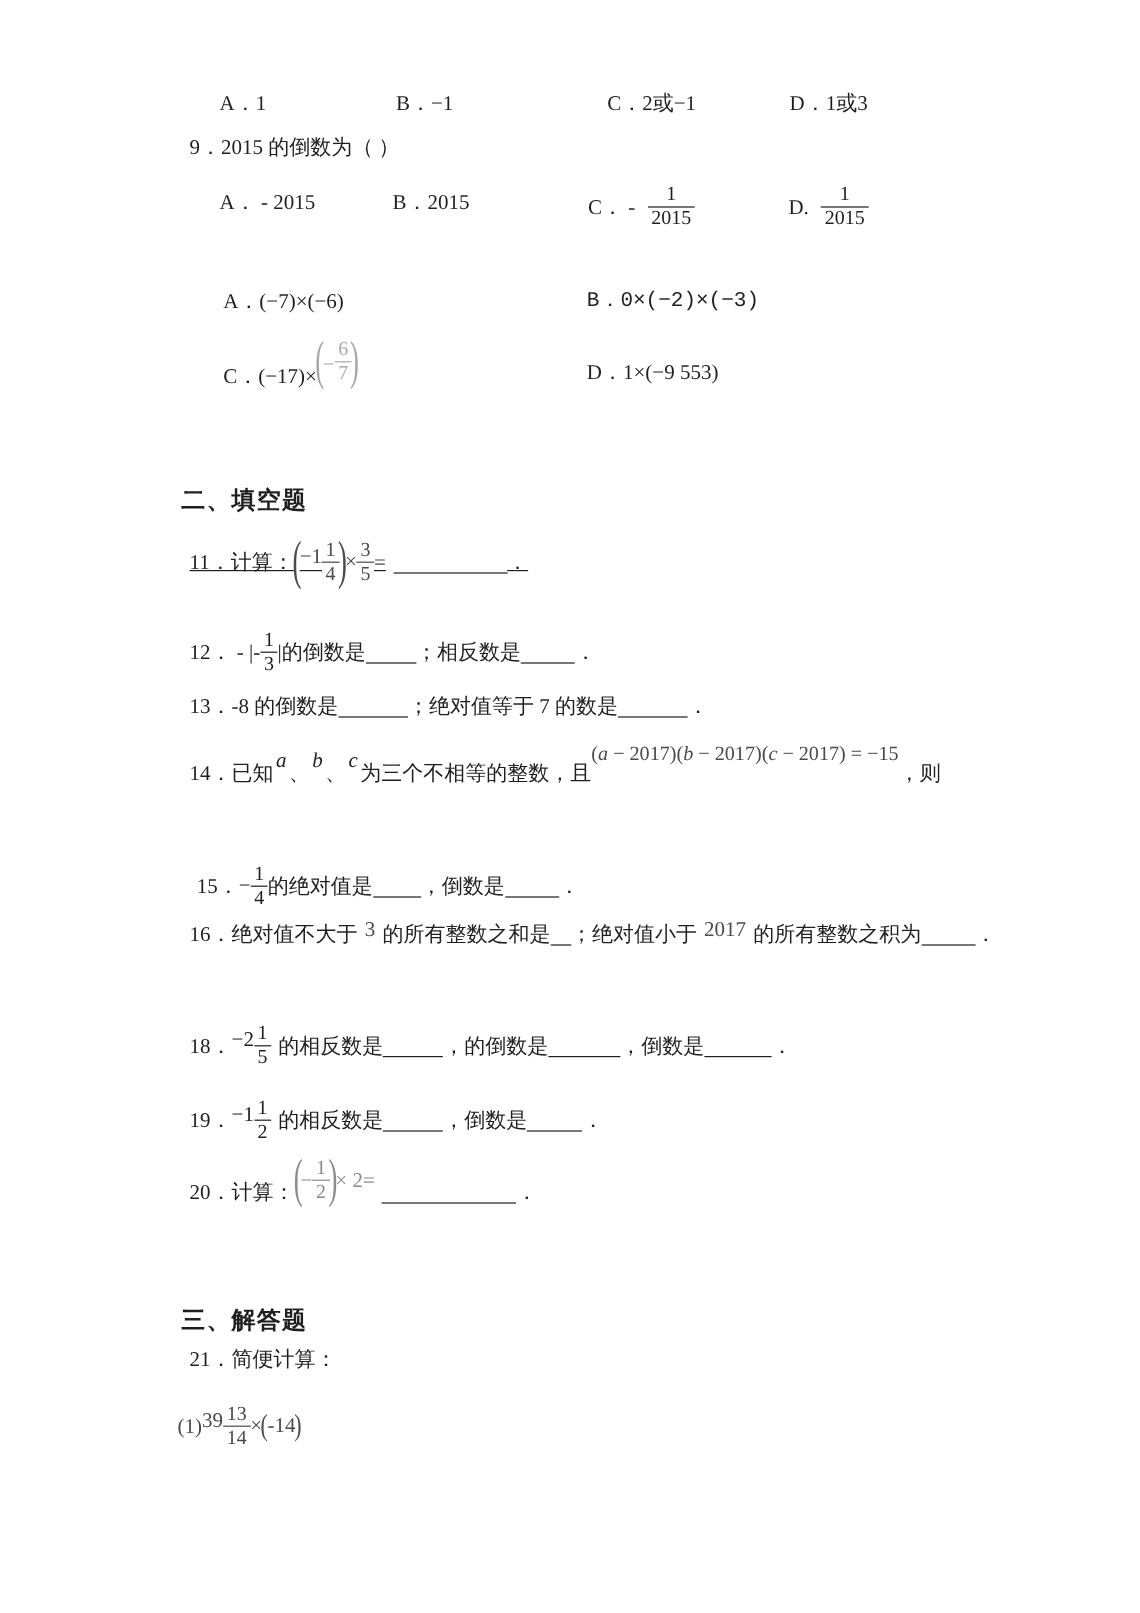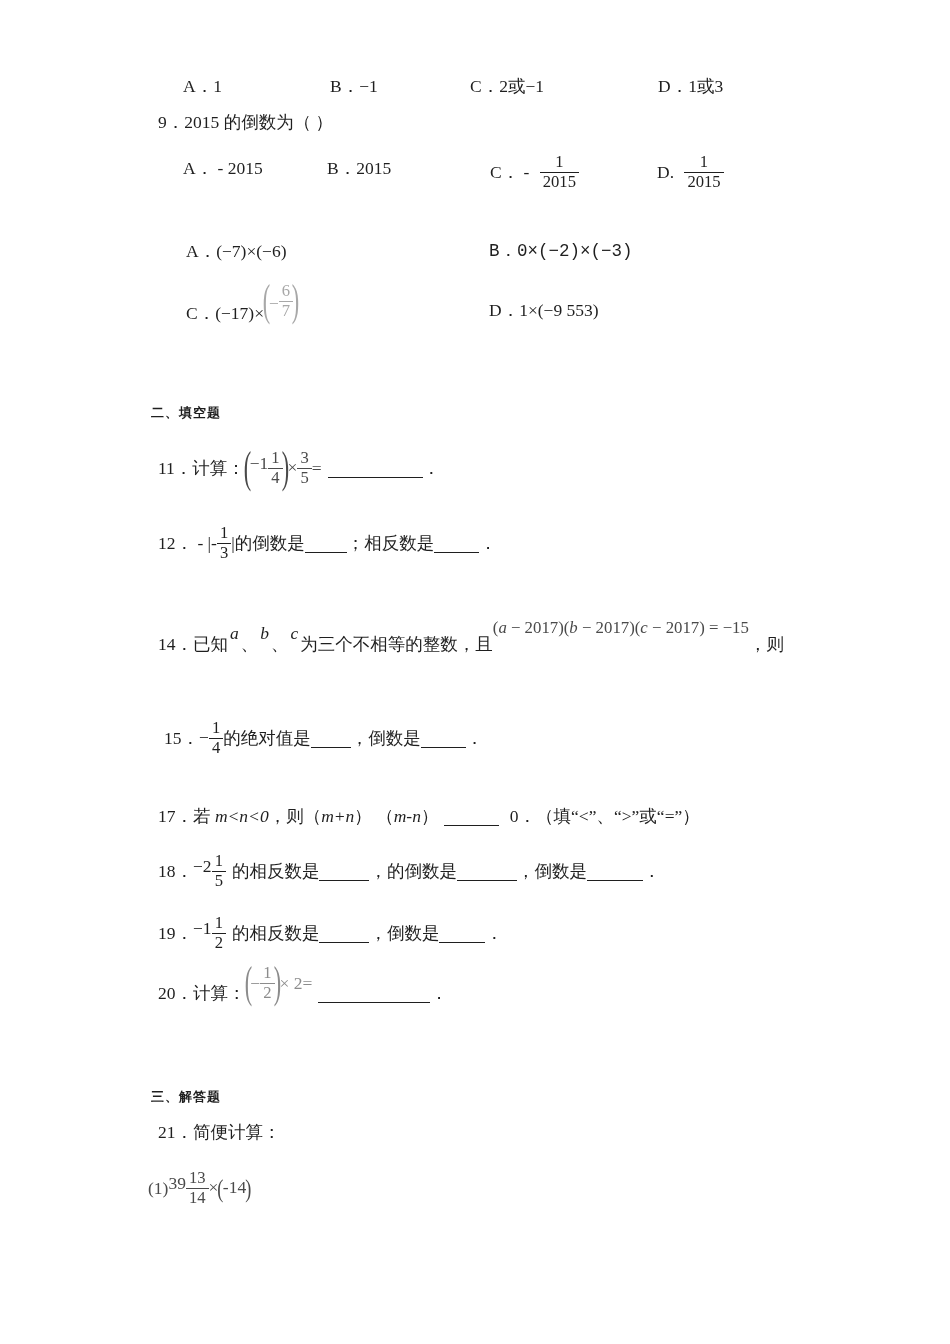--- a/index.html
+++ b/index.html
@@ -2,21 +2,21 @@
 <html><head>
 <meta charset="utf-8">
 <style>
   html,body { margin:0; padding:0; background:#ffffff; }
   .page {
     position:relative; width:950px; height:1296px; background:#ffffff;
     font-family:"Liberation Serif","DejaVu Serif",serif;
     color:#1f1f1f; font-size:17.5px; overflow:hidden;
   }
   .blk { position:absolute; white-space:nowrap; line-height:1.25; }
-  .sec { font-family:"Liberation Sans","DejaVu Sans",sans-serif; font-weight:bold; font-size:13px; letter-spacing:1px; }
+  .sec { font-family:"Liberation Sans","DejaVu Sans",sans-serif; font-weight:bold; font-size:20px; letter-spacing:1px; }
 
   
   .frac { display:inline-block; vertical-align:middle; text-align:center; line-height:1.02; position:relative; top:-2px; font-size:0.95em; }
   .frac .fnum { display:block; padding:0 3px 1px; }
   .frac .fden { display:block; border-top:1.3px solid currentColor; padding:1px 3px 0; }
 
   
   .bp { display:inline-block; font-size:2.55em; font-weight:200; line-height:0; vertical-align:middle; transform:scaleX(.5); margin:0 -5px; position:relative; top:-3px; }
   .mp { display:inline-block; font-size:1.45em; font-weight:300; line-height:0; vertical-align:middle; transform:scaleX(.72); margin:0 -2px; position:relative; top:-2px; }
 
@@ -33,21 +33,21 @@
   .ink-35 { color:#a8a8a8; }
   .sp-l { margin-left:6px; } .sp-r { margin-right:6px; }
 </style>
 </head>
 <body>
 
 <div class="page">
 
   <div class="blk" style="left:183px; top:76px;">A．1</div>
   <div class="blk" style="left:330px; top:76px;">B．−1</div>
-  <div class="blk" style="left:470px; top:76px;">C．2或−1</div>
+  <div class="blk" style="left:506px; top:76px;">C．2或−1</div>
   <div class="blk" style="left:658px; top:76px;">D．1或3</div>
 
   <div class="blk" style="left:158px; top:112px;">9．2015 的倒数为（ ）</div>
   <div class="blk" style="left:183px; top:158px;">A． - 2015</div>
   <div class="blk" style="left:327px; top:158px;">B．2015</div>
   <div class="blk" style="left:490px; top:156px;">
     <span>C． -</span>
     <span class="frac sp-l">
       <span class="fnum">1</span>
       <span class="fden">2015</span>
@@ -63,42 +63,45 @@
 
   <div class="blk" style="left:186px; top:241px;">A．(−7)×(−6)</div>
   <div class="blk" style="left:489px; top:241px;font-family:Liberation Mono, monospace;">B．0×(−2)×(−3)</div>
   <div class="blk" style="left:186px; top:297px;">
     <span>C．(−17)×</span><span class="vmid ink-35" style="top:-12px;"><span class="bp">(</span><span class="vmid" style="top:0;">−</span><span class="frac"><span class="fnum">6</span><span class="fden">7</span></span><span class="bp">)</span></span>
   </div>
   <div class="blk" style="left:489px; top:300px;">D．1×(−9 553)</div>
 
   <div class="blk sec" style="left:151px; top:405px;">二、填空题</div>
 
-  <div class="blk" style="left:158px; top:452px;">
+  <div class="blk" style="left:158px; top:452px;text-decoration:underline;">
     <span>11．计算：</span><span class="ink-70"><span class="bp">(</span><span class="raise">−1</span><span class="frac"><span class="fnum">1</span><span class="fden">4</span></span><span class="bp">)</span><span class="vmid">×</span><span class="frac"><span class="fnum">3</span><span class="fden">5</span></span><span class="sp-r">=</span></span><span class="blank" style="width:95px;"></span><span>．</span>
   </div>
 
   <div class="blk" style="left:158px; top:527px;">
     <span>12． - |-</span><span class="frac"><span class="fnum">1</span><span class="fden">3</span></span><span>|的倒数是</span><span class="blank" style="width:42px;"></span><span>；相反数是</span><span class="blank" style="width:45px;"></span><span>．</span>
   </div>
 
+  <div class="blk" style="left:158px; top:578px;">
+    <span>13．-8 的倒数是</span><span class="blank" style="width:58px;"></span><span>；绝对值等于 7 的数是</span><span class="blank" style="width:58px;"></span><span>．</span>
+  </div>
 
   <div class="blk" style="left:158px; top:634px;">
     <span>14．已知</span><span class="sup-var">a</span><span>、</span><span class="sup-var">b</span><span>、</span><span class="sup-var">c</span><span>为三个不相等的整数，且</span><span class="sup-eq ink-70"><span>(</span><span class="it">a</span><span> − 2017)(</span><span class="it">b</span><span> − 2017)(</span><span class="it">c</span><span> − 2017) = −15</span></span><span>，则</span>
   </div>
 
 
   <div class="blk" style="left:164px; top:722px;">
     <span>15．</span><span class="vmid">−</span><span class="frac"><span class="fnum">1</span><span class="fden">4</span></span><span>的绝对值是</span><span class="blank" style="width:40px;"></span><span>，倒数是</span><span class="blank" style="width:45px;"></span><span>．</span>
   </div>
 
+  <div class="blk" style="left:158px; top:768px;">
+    <span>16．绝对值不大于</span><span class="raise-sm ink-70 sp-l sp-r">3</span><span>的所有整数之和是</span><span class="blank" style="width:17px;"></span><span>；绝对值小于</span><span class="raise-sm ink-70 sp-l sp-r">2017</span><span>的所有整数之积为</span><span class="blank" style="width:45px;"></span><span>．</span>
+  </div>
 
-  <div class="blk" style="left:158px; top:806px;">
-    <span>17．若 </span><span class="it">m&lt;n&lt;0</span><span>，则（</span><span class="it">m+n</span><span>） （</span><span class="it">m-n</span><span>）</span><span class="blank sp-l sp-r" style="width:55px;"></span><span> 0．（填“&lt;”、“&gt;”或“=”）</span>
-  </div>
 
   <div class="blk" style="left:158px; top:855px;">
     <span>18．</span><span class="raise">−2</span><span class="frac sp-r"><span class="fnum">1</span><span class="fden">5</span></span><span>的相反数是</span><span class="blank" style="width:50px;"></span><span>，的倒数是</span><span class="blank" style="width:60px;"></span><span>，倒数是</span><span class="blank" style="width:56px;"></span><span>．</span>
   </div>
 
   <div class="blk" style="left:158px; top:917px;">
     <span>19．</span><span class="raise">−1</span><span class="frac sp-r"><span class="fnum">1</span><span class="fden">2</span></span><span>的相反数是</span><span class="blank" style="width:50px;"></span><span>，倒数是</span><span class="blank" style="width:46px;"></span><span>．</span>
   </div>
 
   <div class="blk" style="left:158px; top:977px;">

